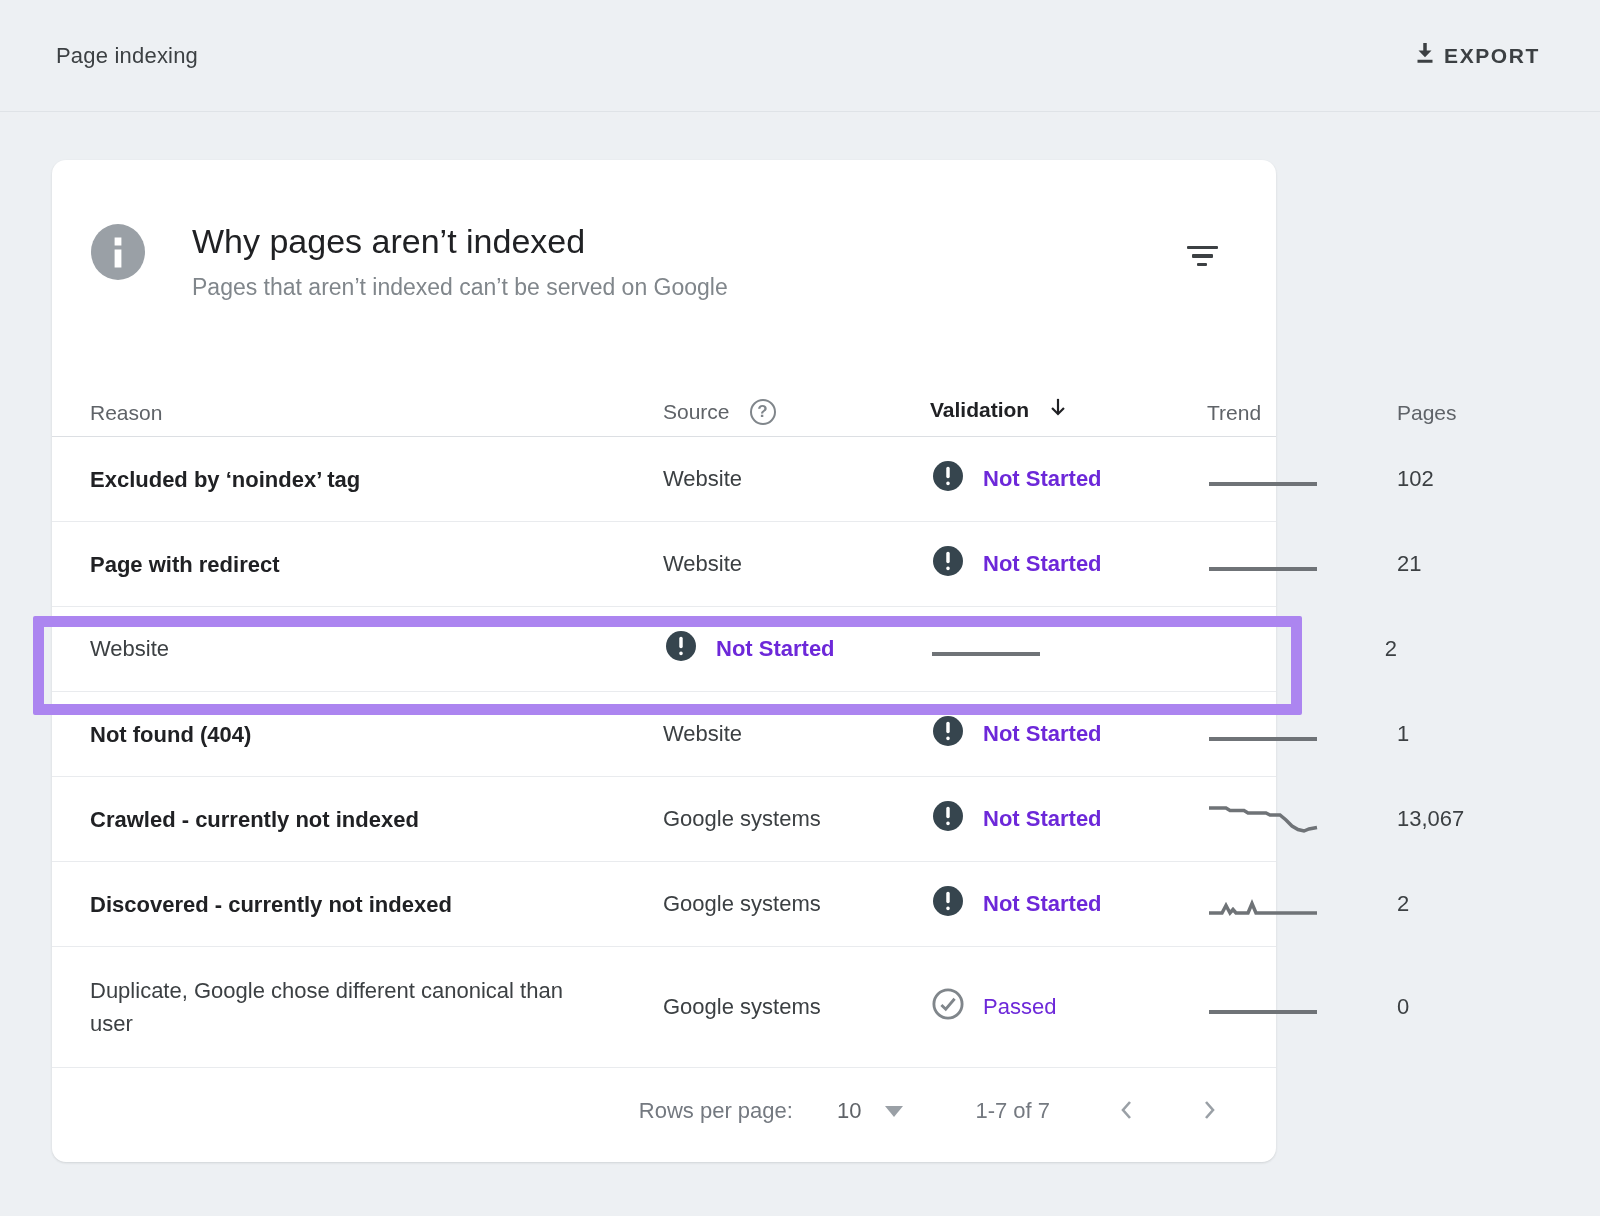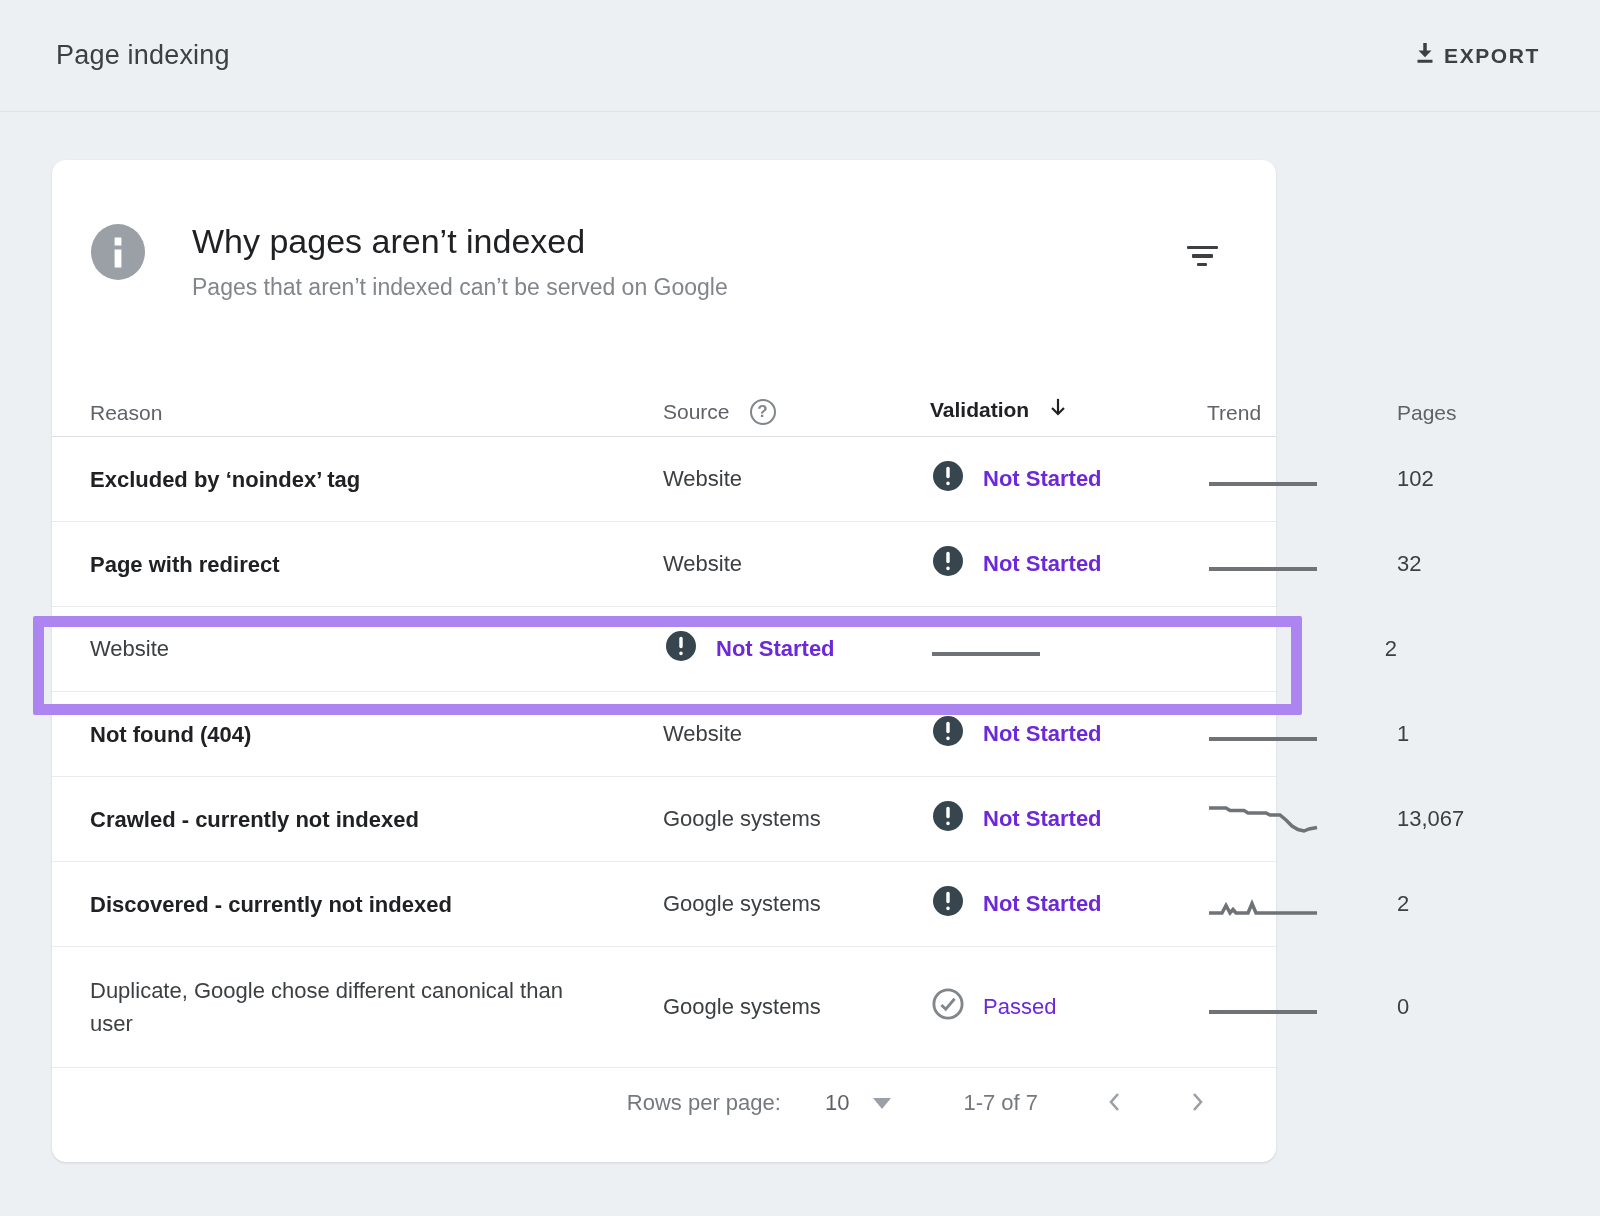--- a/index.html
+++ b/index.html
@@ -10,21 +10,21 @@
     font-family:"Liberation Sans", sans-serif;
     color:#202124;
   }
 
   
   .topbar{
     height:112px; padding:0 58px 0 56px;
     display:flex; align-items:center; justify-content:space-between;
     border-bottom:1px solid #dfe3e7;
   }
-  .page-title{ margin:0; font-size:27px; font-weight:400; color:#3c4043; letter-spacing:.2px; }
+  .page-title{ margin:0; font-size:22px; font-weight:400; color:#3c4043; letter-spacing:.2px; }
   .export-btn{
     display:flex; align-items:center; gap:4px;
     background:none; border:none; cursor:pointer; padding:6px 2px;
     font-family:inherit; font-size:21px; font-weight:700; letter-spacing:1.6px; color:#3c4043;
   }
 
   
   .card{
     position:relative; margin:48px 52px 0;
     width:1224px; height:1002px;
@@ -88,23 +88,23 @@
 
   
   .highlight-ring{
     position:absolute; left:-19px; right:-26px; top:9px; height:99px;
     border:11px solid var(--color-highlight, #ac85f0);
     border-radius:2px; pointer-events:none; z-index:5;
   }
 
   
   .tfoot{
-    position:absolute; left:0; right:0; bottom:12px; height:94px;
+    position:absolute; left:0; right:0; bottom:4px; height:94px;
     display:flex; align-items:center; justify-content:flex-end;
-    padding-right:60px;
+    padding-right:48px;
     font-size:22px; color:#747980;
   }
   .rpp-select{
     display:flex; align-items:center; gap:24px;
     margin-left:38px; cursor:pointer;
     color:#5f6368; background:none; border:none;
     font-family:inherit; font-size:22px;
   }
   .dd-triangle{
     width:0; height:0; display:block;
@@ -219,21 +219,21 @@
               <rect x="10.85" y="15.6" width="2.3" height="2.5" rx="1.1" fill="#fff"></rect>
             </svg>
           </span>
           <span class="status">Not Started</span>
         </div>
         <div class="c-trend">
           <svg width="112" height="44" viewBox="0 0 112 44" fill="none">
             <polyline points="2,27 110,27" stroke="#6f7377" stroke-width="4"></polyline>
           </svg>
         </div>
-        <div class="c-pages">32</div>
+        <div class="c-pages">21</div>
       </div>
 
       <div class="trow">
         <div class="highlight-ring"></div>
         <div class="c-source">Website</div>
         <div class="c-validation">
           <span>
             <svg width="36" height="36" viewBox="0 0 24 24">
               <circle cx="12" cy="12" r="10" fill="#36454e"></circle>
               <rect x="10.85" y="5.9" width="2.3" height="7.6" rx="1.1" fill="#fff"></rect>

